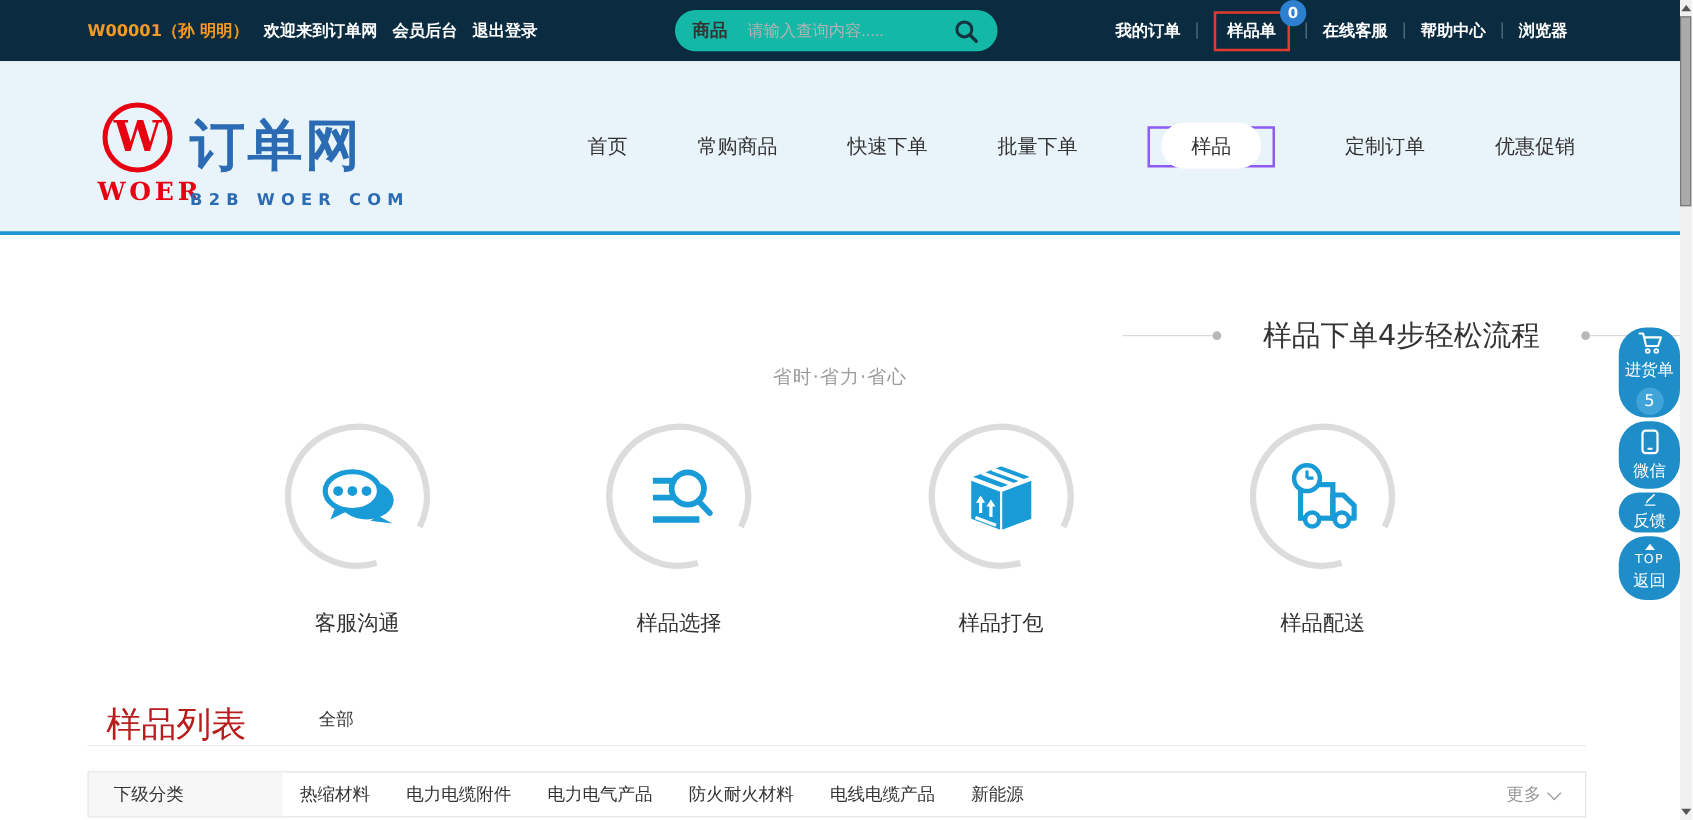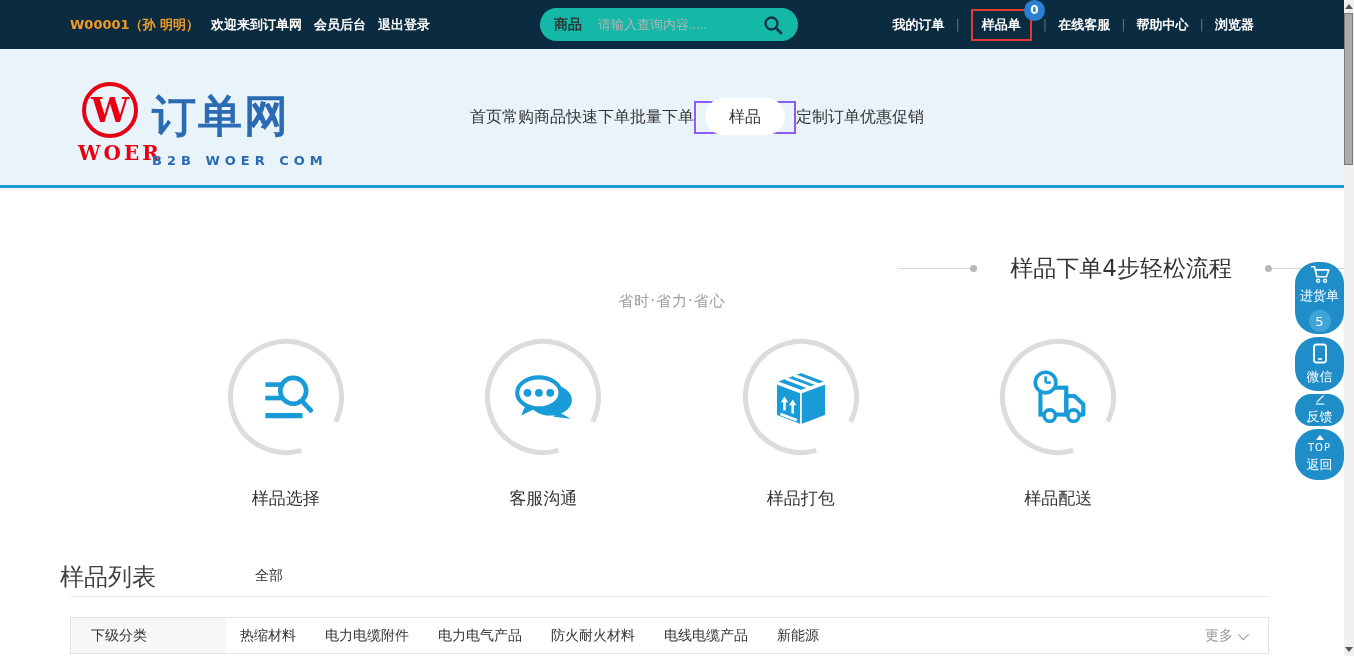--- a/index.html
+++ b/index.html
@@ -23,39 +23,39 @@
 
   
   .header { position:absolute; left:0; top:49px; width:1344px; height:139px; background:#e9f3fa; border-bottom:3px solid #1e97d5; }
   .logo { position:absolute; left:78px; top:33px; width:64px; text-align:center; cursor:pointer; }
   .logo-circle { width:56px; height:56px; margin:0 auto; border:4px solid #e60012; border-radius:50%; display:flex; align-items:center; justify-content:center; }
   .logo-w { font-family:"DejaVu Serif", serif; font-weight:bold; font-size:34px; color:#e60012; line-height:1; }
   .logo-woer { font-family:"DejaVu Serif", serif; font-weight:bold; font-size:20px; color:#e60012; letter-spacing:3px; margin-top:3px; }
   .sitename { position:absolute; left:152px; top:38px; color:#2a6bb3; }
   .site-main { font-size:44px; font-weight:600; letter-spacing:2px; }
   .site-sub { font-size:13px; font-weight:600; letter-spacing:5px; margin-top:7px; }
-  .nav { position:absolute; left:470px; top:0; width:790px; height:100%; display:flex; align-items:center; }
+  .nav { position:absolute; left:470px; top:0; width:790px; height:100%; display:flex; align-items:center; justify-content:space-between; }
   .nav-item { font-size:16px; color:#333; cursor:pointer; white-space:nowrap; }
   .nav-active-box { border:2px solid #8b5cf6; padding:4px 9px; }
   .nav-active-pill { background:#fff; border-radius:19px; padding:9px 24px; font-size:16px; color:#333; cursor:pointer; }
 
   
   .title-row { position:absolute; left:0; top:253px; width:1344px; display:flex; align-items:center; justify-content:flex-end; }
   .deco-line { width:72px; height:1px; background:#d9d9d9; }
   .deco-dot { width:7px; height:7px; border-radius:50%; background:#b8b8b8; }
   .process-title { font-size:23px; font-weight:500; color:#333; margin:0 33px; white-space:nowrap; }
   .process-sub { position:absolute; left:0; top:292px; width:1344px; text-align:center; font-size:15px; color:#9b9b9b; letter-spacing:1px; }
   .steps { position:absolute; left:157px; top:338px; width:1030px; display:flex; }
   .step { flex:1; display:flex; flex-direction:column; align-items:center; }
   .ring-wrap { position:relative; width:118px; height:118px; }
   .ring-wrap .icon-center { position:absolute; left:50%; top:50%; transform:translate(-50%,-50%); }
   .step-label { margin-top:31px; font-size:17px; color:#333; }
 
   
-  .list-title { position:absolute; left:60px; top:561px; font-size:24px; color:#404040; }
+  .list-title { position:absolute; left:85px; top:561px; font-size:28px; color:#b91c1c; }
   .list-all { position:absolute; left:255px; top:567px; font-size:14px; color:#333; cursor:pointer; }
   .list-sep { position:absolute; left:70px; top:596px; width:1199px; height:1px; background:#ececec; }
   .cat-box { position:absolute; left:70px; top:617px; width:1199px; height:37px; border:1px solid #e3e3e3; background:#fff; display:flex; align-items:stretch; }
   .cat-label { width:155px; background:#f7f7f7; display:flex; align-items:center; padding-left:20px; font-size:14px; color:#333; }
   .cat-items { flex:1; display:flex; align-items:center; gap:29px; padding-left:14px; font-size:14px; color:#333; }
   .cat-item { cursor:pointer; white-space:nowrap; }
   .cat-more { display:flex; align-items:center; gap:5px; color:#999; padding-right:22px; font-size:14px; cursor:pointer; }
   .chev { width:8px; height:8px; border-right:1.5px solid #999; border-bottom:1.5px solid #999; transform:rotate(45deg) translateY(-2px); }
 
   
@@ -144,46 +144,46 @@
   <div class="process-sub">省时·省力·省心</div>
 
   <div class="steps">
 
     <div class="step">
       <div class="ring-wrap">
         <svg width="118" height="118">
           <circle cx="59" cy="59" r="55.5" fill="none" stroke="#dcdcdc" stroke-width="5" stroke-dasharray="302 46.7" transform="rotate(74 59 59)"></circle>
         </svg>
         <svg class="icon-center" width="62" height="62" viewBox="0 0 60 60">
-          <line x1="10" y1="18" x2="28" y2="18" stroke="#189bd7" stroke-width="4.5"></line>
-          <line x1="10" y1="31" x2="26" y2="31" stroke="#189bd7" stroke-width="4.5"></line>
-          <line x1="10" y1="48" x2="46" y2="48" stroke="#189bd7" stroke-width="5"></line>
-          <circle cx="37" cy="24" r="12.5" fill="none" stroke="#189bd7" stroke-width="4.5"></circle>
-          <line x1="45.5" y1="34" x2="54" y2="43" stroke="#189bd7" stroke-width="4.5" stroke-linecap="round"></line>
-        </svg>
-      </div>
-      <div class="step-label">样品选择</div>
-    </div>
-
-    <div class="step">
-      <div class="ring-wrap">
-        <svg width="118" height="118">
-          <circle cx="59" cy="59" r="55.5" fill="none" stroke="#dcdcdc" stroke-width="5" stroke-dasharray="302 46.7" transform="rotate(74 59 59)"></circle>
-        </svg>
-        <svg class="icon-center" width="62" height="62" viewBox="0 0 60 60">
           <ellipse cx="37" cy="33" rx="21" ry="15" fill="#189bd7"></ellipse>
           <polygon points="46,45 57,51 40,49" fill="#189bd7"></polygon>
           <ellipse cx="26" cy="26" rx="21" ry="15" fill="#ffffff" stroke="#189bd7" stroke-width="4"></ellipse>
           <polygon points="13,38 9,48 25,40" fill="#189bd7"></polygon>
           <circle cx="15" cy="26" r="3.8" fill="#189bd7"></circle>
           <circle cx="26" cy="26" r="3.8" fill="#189bd7"></circle>
           <circle cx="37" cy="26" r="3.8" fill="#189bd7"></circle>
         </svg>
       </div>
       <div class="step-label">客服沟通</div>
+    </div>
+
+    <div class="step">
+      <div class="ring-wrap">
+        <svg width="118" height="118">
+          <circle cx="59" cy="59" r="55.5" fill="none" stroke="#dcdcdc" stroke-width="5" stroke-dasharray="302 46.7" transform="rotate(74 59 59)"></circle>
+        </svg>
+        <svg class="icon-center" width="62" height="62" viewBox="0 0 60 60">
+          <line x1="10" y1="18" x2="28" y2="18" stroke="#189bd7" stroke-width="4.5"></line>
+          <line x1="10" y1="31" x2="26" y2="31" stroke="#189bd7" stroke-width="4.5"></line>
+          <line x1="10" y1="48" x2="46" y2="48" stroke="#189bd7" stroke-width="5"></line>
+          <circle cx="37" cy="24" r="12.5" fill="none" stroke="#189bd7" stroke-width="4.5"></circle>
+          <line x1="45.5" y1="34" x2="54" y2="43" stroke="#189bd7" stroke-width="4.5" stroke-linecap="round"></line>
+        </svg>
+      </div>
+      <div class="step-label">样品选择</div>
     </div>
 
     <div class="step">
       <div class="ring-wrap">
         <svg width="118" height="118">
           <circle cx="59" cy="59" r="55.5" fill="none" stroke="#dcdcdc" stroke-width="5" stroke-dasharray="302 46.7" transform="rotate(74 59 59)"></circle>
         </svg>
         <svg class="icon-center" width="62" height="62" viewBox="0 0 60 60">
           <polygon points="30,6 54,15 30,24 6,15" fill="#189bd7" stroke="#fff" stroke-width="1.5"></polygon>
           <line x1="15" y1="12" x2="39" y2="21" stroke="#fff" stroke-width="3"></line>

